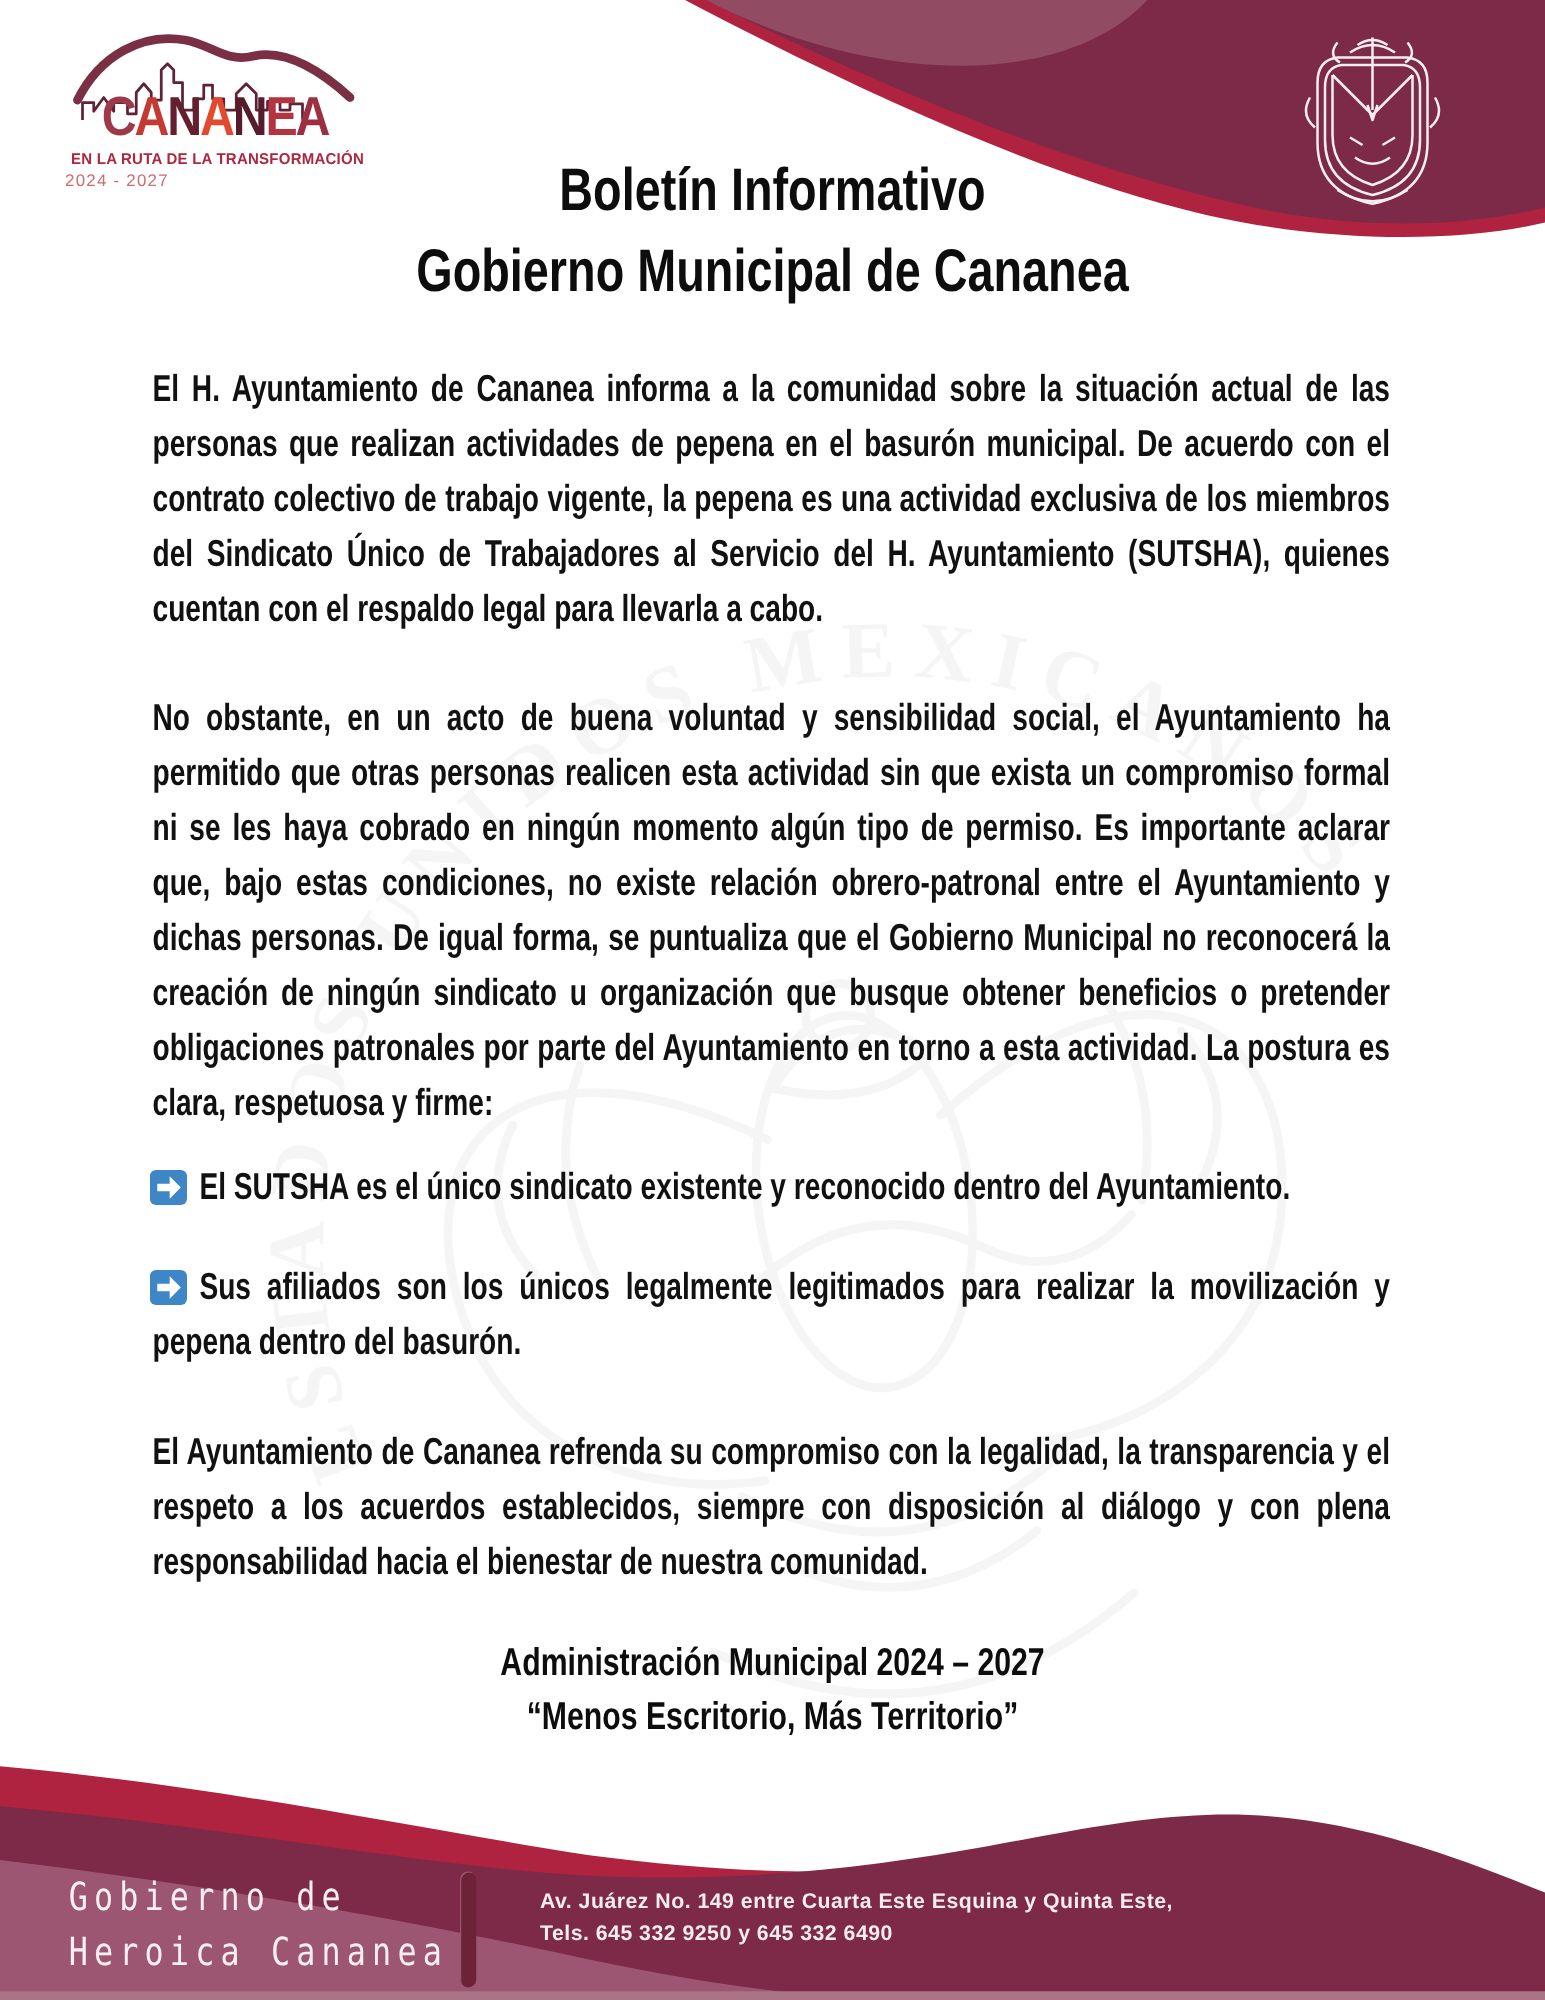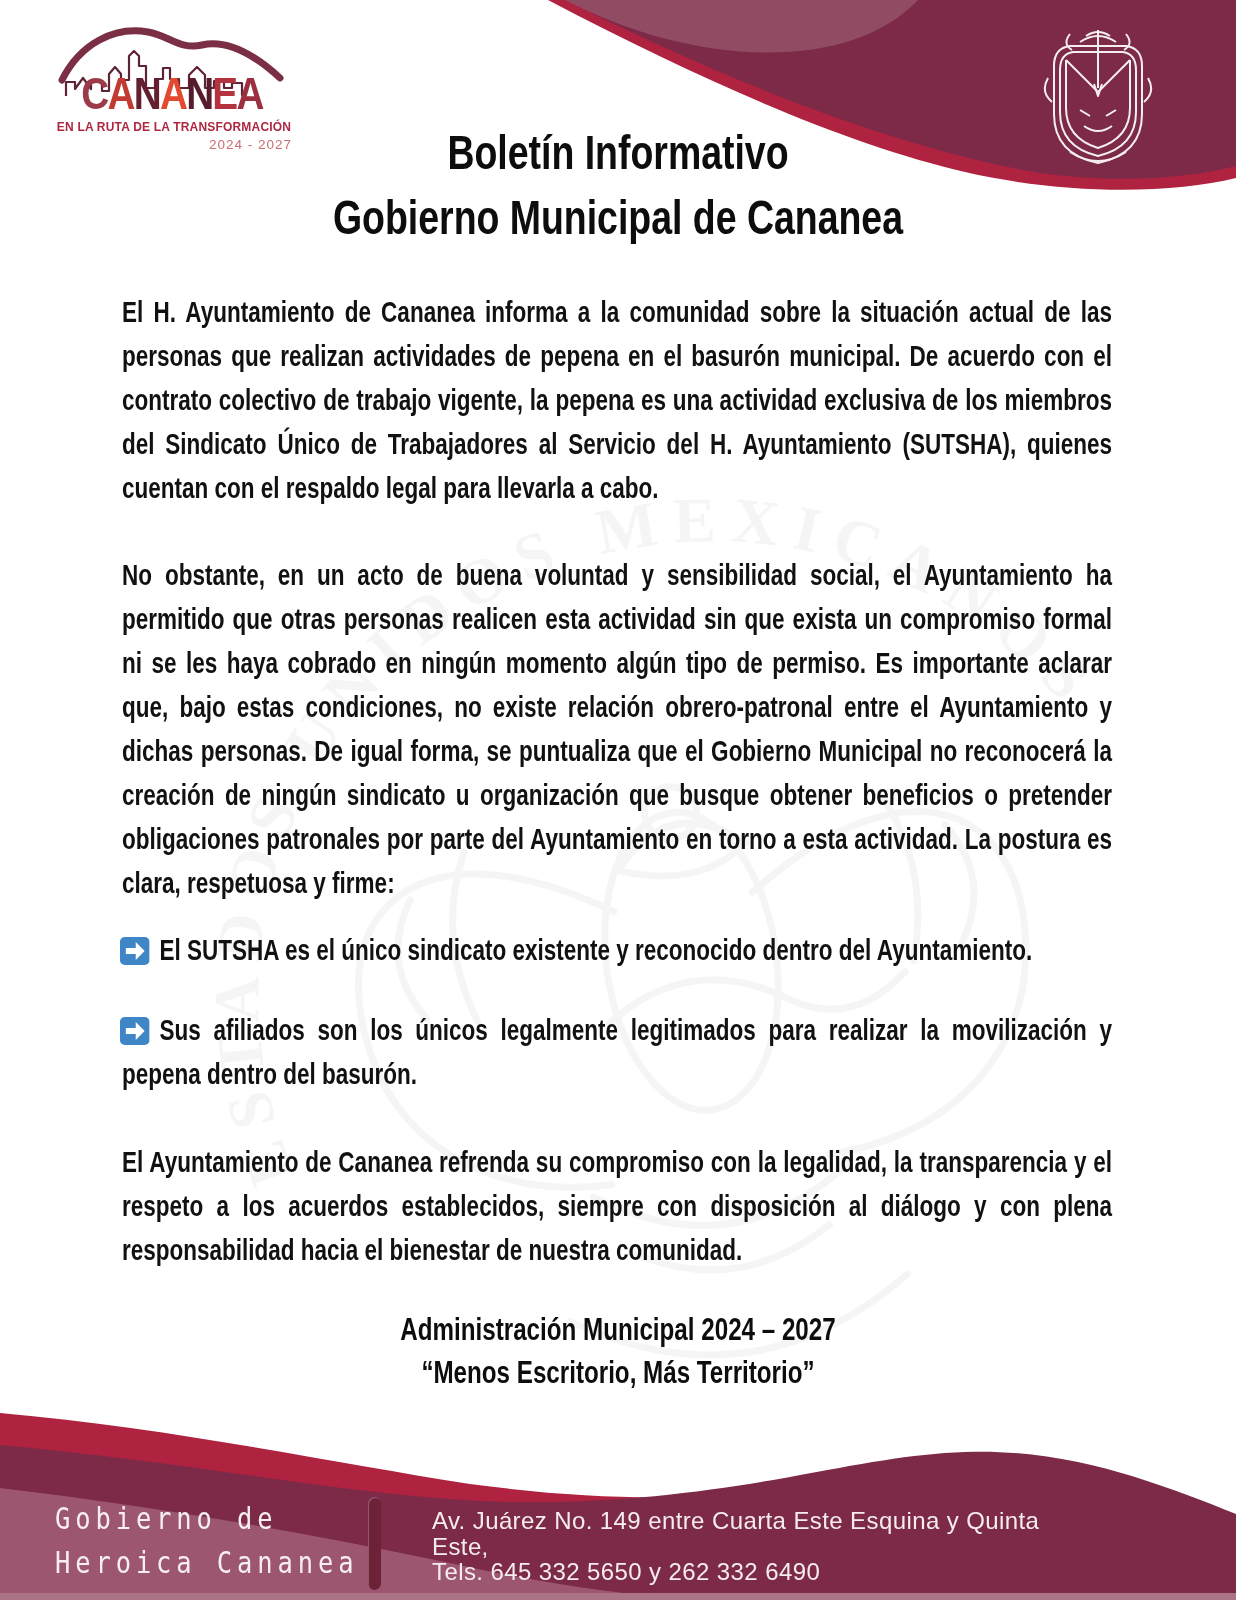--- a/index.html
+++ b/index.html
@@ -23,21 +23,21 @@
     transform:scaleX(.88);transform-origin:center top;white-space:nowrap;
   }
   .lc0{color:#9c3a49}.lc1{color:#c23a31}.lc2{color:#64202f}.lc3{color:#e2492f}
   .lc4{color:#571c2b}.lc5{color:#b4333f}.lc6{color:#9c3040}
   .logo-tagline{
     position:absolute;left:0;top:100px;width:240px;text-align:center;
     font-size:12.5px;font-weight:bold;color:#ae2740;letter-spacing:.2px;white-space:nowrap;
     transform:scaleX(.96);transform-origin:center top;
   }
   .logo-years{
-    position:absolute;left:0;top:117px;width:240px;text-align:right;
+    position:absolute;left:0;top:117px;width:240px;text-align:left;
     font-size:13.5px;color:#cb6d72;letter-spacing:1px;
   }
   
   .seal{position:absolute;left:1040px;top:26px;z-index:2;}
   
   .cond{
     position:absolute;left:122px;width:1320px;
     transform:scaleX(.75);transform-origin:left top;
     font-weight:bold;font-size:30px;line-height:44px;
     text-align:justify;
@@ -61,21 +61,21 @@
     font-size:31px;line-height:44px;letter-spacing:6px;font-weight:normal;
     transform:scaleX(.82);transform-origin:left top;white-space:nowrap;
   }
   .footer-divider{
     position:absolute;left:368px;top:1497px;width:13px;height:93px;z-index:2;
     background:#6d2238;border-radius:7px;
     box-shadow:inset 1px 1px 0 rgba(255,255,255,.25);
   }
   .address{
     position:absolute;left:432px;top:1508px;width:620px;z-index:2;
-    color:#f6ecef;font-size:24px;line-height:25.5px;letter-spacing:.4px;
+    color:#f6ecef;font-size:17px;line-height:25.5px;letter-spacing:.4px;font-weight:bold;
   }
 </style>
 </head>
 <body>
 
 <div class="page">
 
   <svg class="watermark" width="1236" height="1600" viewBox="0 0 1236 1600">
     <defs>
       <path id="wmArc" d="M 290,1180 A 455,455 0 1 1 1160,1040" fill="none"></path>
@@ -162,16 +162,16 @@
     <rect x="0" y="193" width="1236" height="7" fill="#ab7386"></rect>
   </svg>
 
   <div class="gov-label">
     <div>Gobierno de</div>
     <div>Heroica Cananea</div>
   </div>
   <div class="footer-divider"></div>
   <div class="address">
     <div>Av. Juárez No. 149 entre Cuarta Este Esquina y Quinta Este,</div>
-    <div>Tels. 645 332 5650 y 262 332 6490</div>
+    <div>Tels. 645 332 9250 y 645 332 6490</div>
   </div>
 
 </div>
 
 </body></html>

